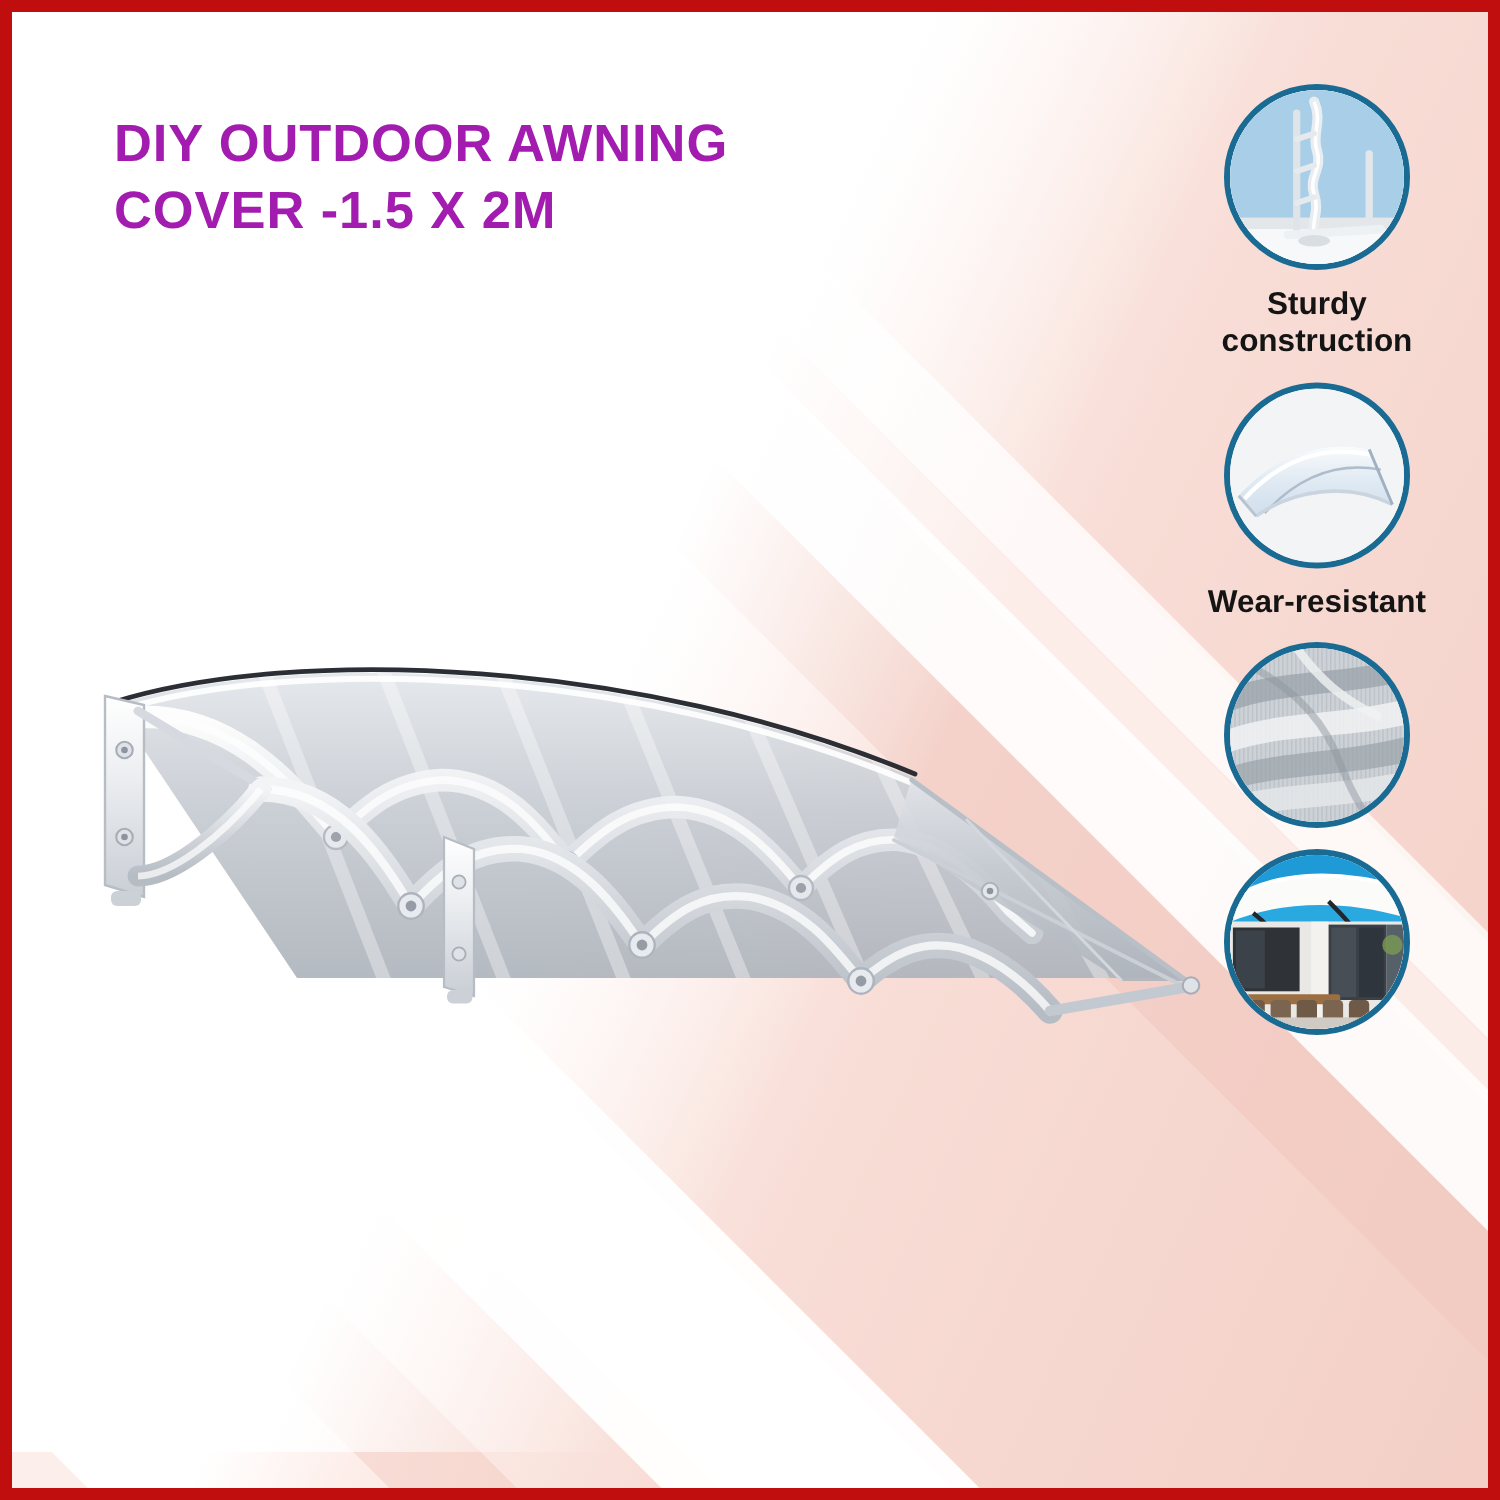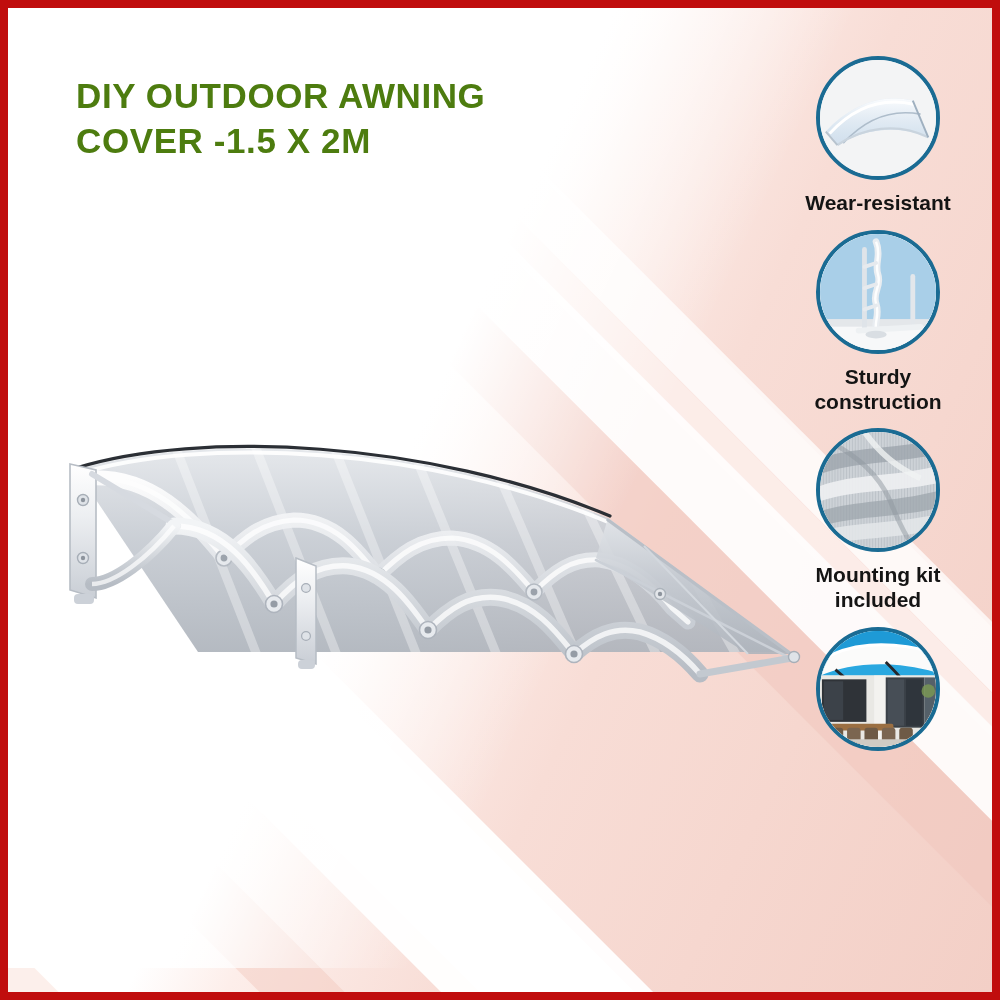--- a/index.html
+++ b/index.html
@@ -36,21 +36,21 @@
   .s-rose{background:#f1c7bd;}
   .bg-whitewash{
     position:absolute;left:-260px;top:-220px;
     width:1180px;height:1180px;
     background:linear-gradient(115deg,#fff 0%,#fff 56%,rgba(255,255,255,0) 70%);
   }
 
   
   .title{
     position:absolute;left:68px;top:66px;width:560px;
-    color:#4d7c0f;
+    color:#a21caf;
     font-size:35px;font-weight:bold;line-height:1.28;
     letter-spacing:.6px;
     text-transform:uppercase;
   }
   .title span{display:block;}
 
   
   .product{
     position:absolute;left:40px;top:400px;width:760px;height:300px;
   }
@@ -228,20 +228,39 @@
         <circle cx="612" cy="186" r="2.2" fill="#8d949d"></circle>
       </g>
     </svg>
   </div>
 
   <div class="features">
 
     <div class="feature">
       <div class="circle">
         <svg viewBox="0 0 120 120">
+          <rect x="0" y="0" width="120" height="120" fill="#f4f5f6"></rect>
+          <rect x="0" y="0" width="120" height="92" fill="#a9cfe8"></rect>
+          <rect x="0" y="88" width="120" height="8" fill="#e4e7ea"></rect>
+          <rect x="0" y="96" width="120" height="24" fill="#f7f8f9"></rect>
+          <path d="M58,8 C64,22 56,30 60,42 C64,54 54,60 58,72 C62,84 56,90 58,100" stroke="#e9edf1" stroke-width="7" fill="none" stroke-linecap="round"></path>
+          <path d="M58,8 C64,22 56,30 60,42 C64,54 54,60 58,72 C62,84 56,90 58,100" stroke="#ffffff" stroke-width="2.5" fill="none" opacity=".9"></path>
+          <path d="M46,16 L46,98" stroke="#dfe4e9" stroke-width="5" fill="none" stroke-linecap="round"></path>
+          <path d="M46,34 L58,30 M46,56 L58,52 M46,78 L58,74" stroke="#e6eaee" stroke-width="4" fill="none" stroke-linecap="round"></path>
+          <path d="M96,44 L96,96" stroke="#e3e7eb" stroke-width="5" stroke-linecap="round" fill="none"></path>
+          <path d="M40,100 L104,96" stroke="#eef1f3" stroke-width="6" stroke-linecap="round" fill="none"></path>
+          <ellipse cx="58" cy="104" rx="11" ry="4" fill="#d9dee3"></ellipse>
+        </svg>
+      </div>
+      <div class="feature-label">Sturdy construction</div>
+    </div>
+
+    <div class="feature">
+      <div class="circle">
+        <svg viewBox="0 0 120 120">
           <rect x="0" y="0" width="120" height="120" fill="#f3f4f5"></rect>
           <path d="M6,74 C30,48 62,34 96,42 L112,80 C80,66 44,72 18,88 Z" fill="#dce8f3" opacity=".95"></path>
           <path d="M6,74 C30,48 62,34 96,42 L112,80 C80,66 44,72 18,88 Z" fill="url(#wr)"></path>
           <defs>
             <linearGradient id="wr" x1="0" y1="0" x2="0" y2="1">
               <stop offset="0%" stop-color="#ffffff" stop-opacity=".85"></stop>
               <stop offset="100%" stop-color="#c4d6e6" stop-opacity=".5"></stop>
             </linearGradient>
           </defs>
           <path d="M10,76 C34,50 64,38 98,46" stroke="#ffffff" stroke-width="3" fill="none"></path>
@@ -250,55 +269,35 @@
           <path d="M96,42 L112,80" stroke="#9fb0c0" stroke-width="2" fill="none"></path>
           <path d="M6,74 L18,88" stroke="#b7c3ce" stroke-width="2" fill="none"></path>
         </svg>
       </div>
       <div class="feature-label">Wear-resistant</div>
     </div>
 
     <div class="feature">
       <div class="circle">
         <svg viewBox="0 0 120 120">
-          <rect x="0" y="0" width="120" height="120" fill="#f4f5f6"></rect>
-          <rect x="0" y="0" width="120" height="92" fill="#a9cfe8"></rect>
-          <rect x="0" y="88" width="120" height="8" fill="#e4e7ea"></rect>
-          <rect x="0" y="96" width="120" height="24" fill="#f7f8f9"></rect>
-          <path d="M58,8 C64,22 56,30 60,42 C64,54 54,60 58,72 C62,84 56,90 58,100" stroke="#e9edf1" stroke-width="7" fill="none" stroke-linecap="round"></path>
-          <path d="M58,8 C64,22 56,30 60,42 C64,54 54,60 58,72 C62,84 56,90 58,100" stroke="#ffffff" stroke-width="2.5" fill="none" opacity=".9"></path>
-          <path d="M46,16 L46,98" stroke="#dfe4e9" stroke-width="5" fill="none" stroke-linecap="round"></path>
-          <path d="M46,34 L58,30 M46,56 L58,52 M46,78 L58,74" stroke="#e6eaee" stroke-width="4" fill="none" stroke-linecap="round"></path>
-          <path d="M96,44 L96,96" stroke="#e3e7eb" stroke-width="5" stroke-linecap="round" fill="none"></path>
-          <path d="M40,100 L104,96" stroke="#eef1f3" stroke-width="6" stroke-linecap="round" fill="none"></path>
-          <ellipse cx="58" cy="104" rx="11" ry="4" fill="#d9dee3"></ellipse>
-        </svg>
-      </div>
-      <div class="feature-label">Sturdy construction</div>
-    </div>
-
-    <div class="feature">
-      <div class="circle">
-        <svg viewBox="0 0 120 120">
           <defs>
             <pattern id="vlines" width="3" height="3" patternUnits="userSpaceOnUse">
               <rect width="3" height="3" fill="#cdd2d7"></rect>
               <rect width="1" height="3" fill="#bcc2c8"></rect>
             </pattern>
           </defs>
           <rect x="0" y="0" width="120" height="120" fill="url(#vlines)"></rect>
           <path d="M-6,30 C30,14 70,20 126,6 L126,22 C72,34 32,30 -6,46 Z" fill="#9aa2aa" opacity=".75"></path>
           <path d="M-6,58 C34,42 74,48 126,34 L126,52 C74,64 34,58 -6,74 Z" fill="#eef0f2" opacity=".9"></path>
           <path d="M-6,84 C32,70 72,74 126,60 L126,78 C72,90 32,86 -6,100 Z" fill="#9aa2aa" opacity=".7"></path>
           <path d="M-6,104 C34,92 74,96 126,84 L126,100 C74,112 34,108 -6,120 Z" fill="#e4e7ea" opacity=".85"></path>
           <path d="M10,10 C40,26 60,44 72,70 C80,90 86,104 96,118" stroke="#8f979f" stroke-width="5" fill="none" opacity=".5"></path>
           <path d="M46,0 C62,22 78,36 104,48" stroke="#f0f2f3" stroke-width="6" fill="none" opacity=".8"></path>
         </svg>
       </div>
-      <div class="feature-label">Mounting kit included</div>
     </div>
 
     <div class="feature">
       <div class="circle">
         <svg viewBox="0 0 120 120">
           <rect x="0" y="0" width="120" height="120" fill="#efefee"></rect>
           <rect x="0" y="0" width="120" height="46" fill="#2aa8e0"></rect>
           <rect x="0" y="0" width="120" height="20" fill="#1e9ad6"></rect>
 
           <path d="M-4,34 C26,12 70,8 124,24 L124,44 C72,28 26,34 -4,48 Z" fill="#fbfbfa"></path>

